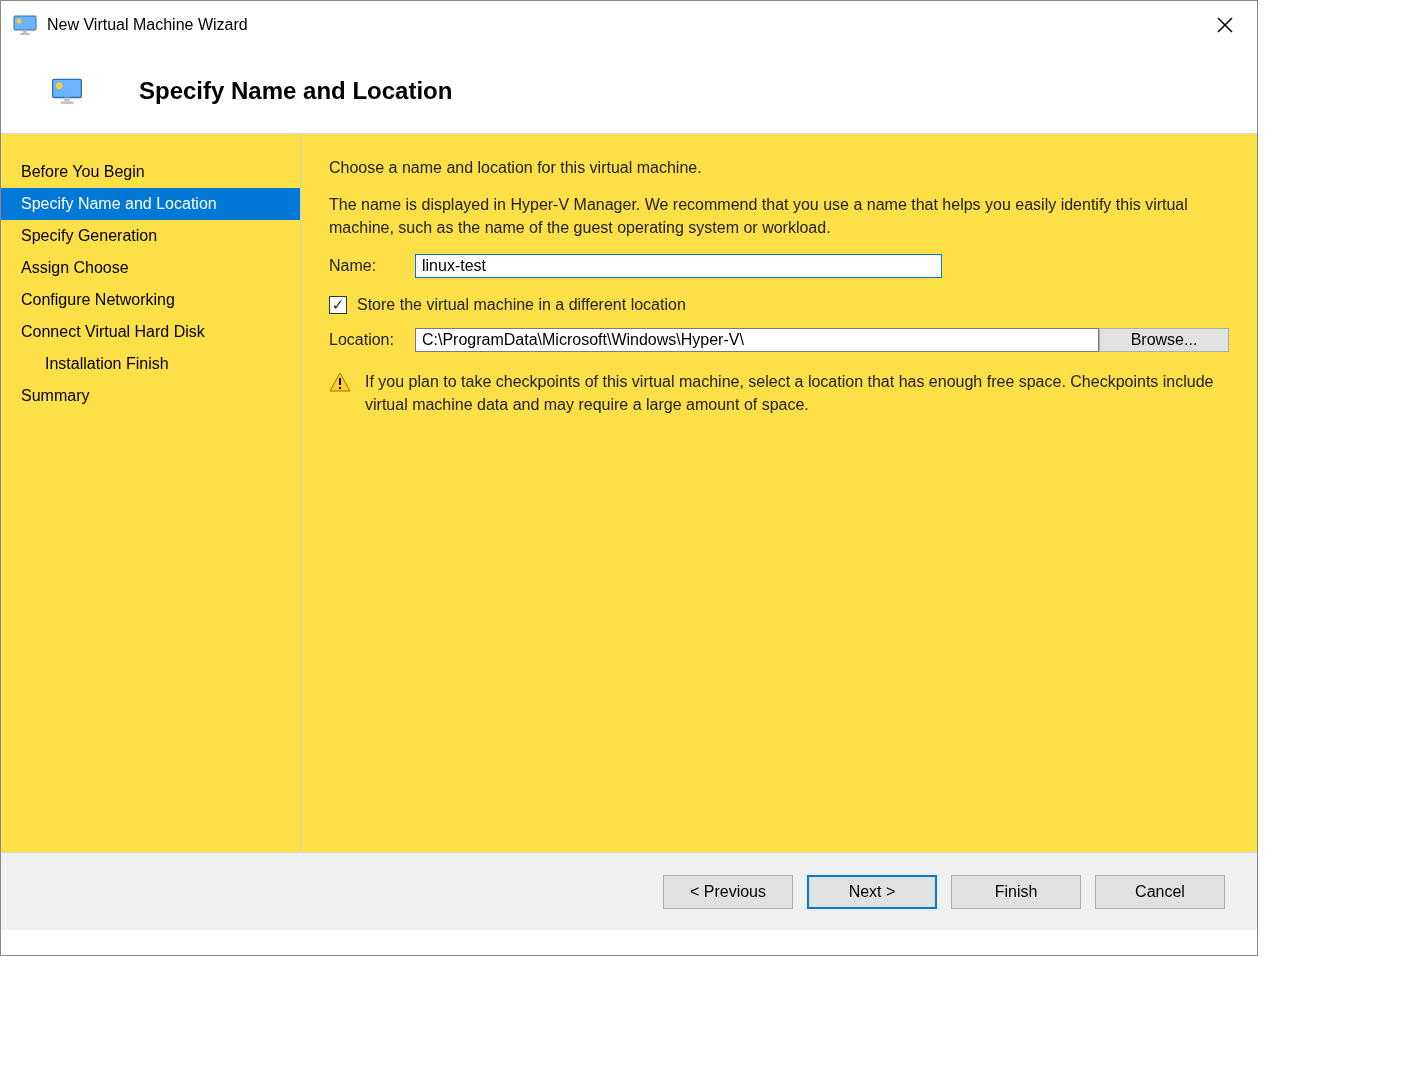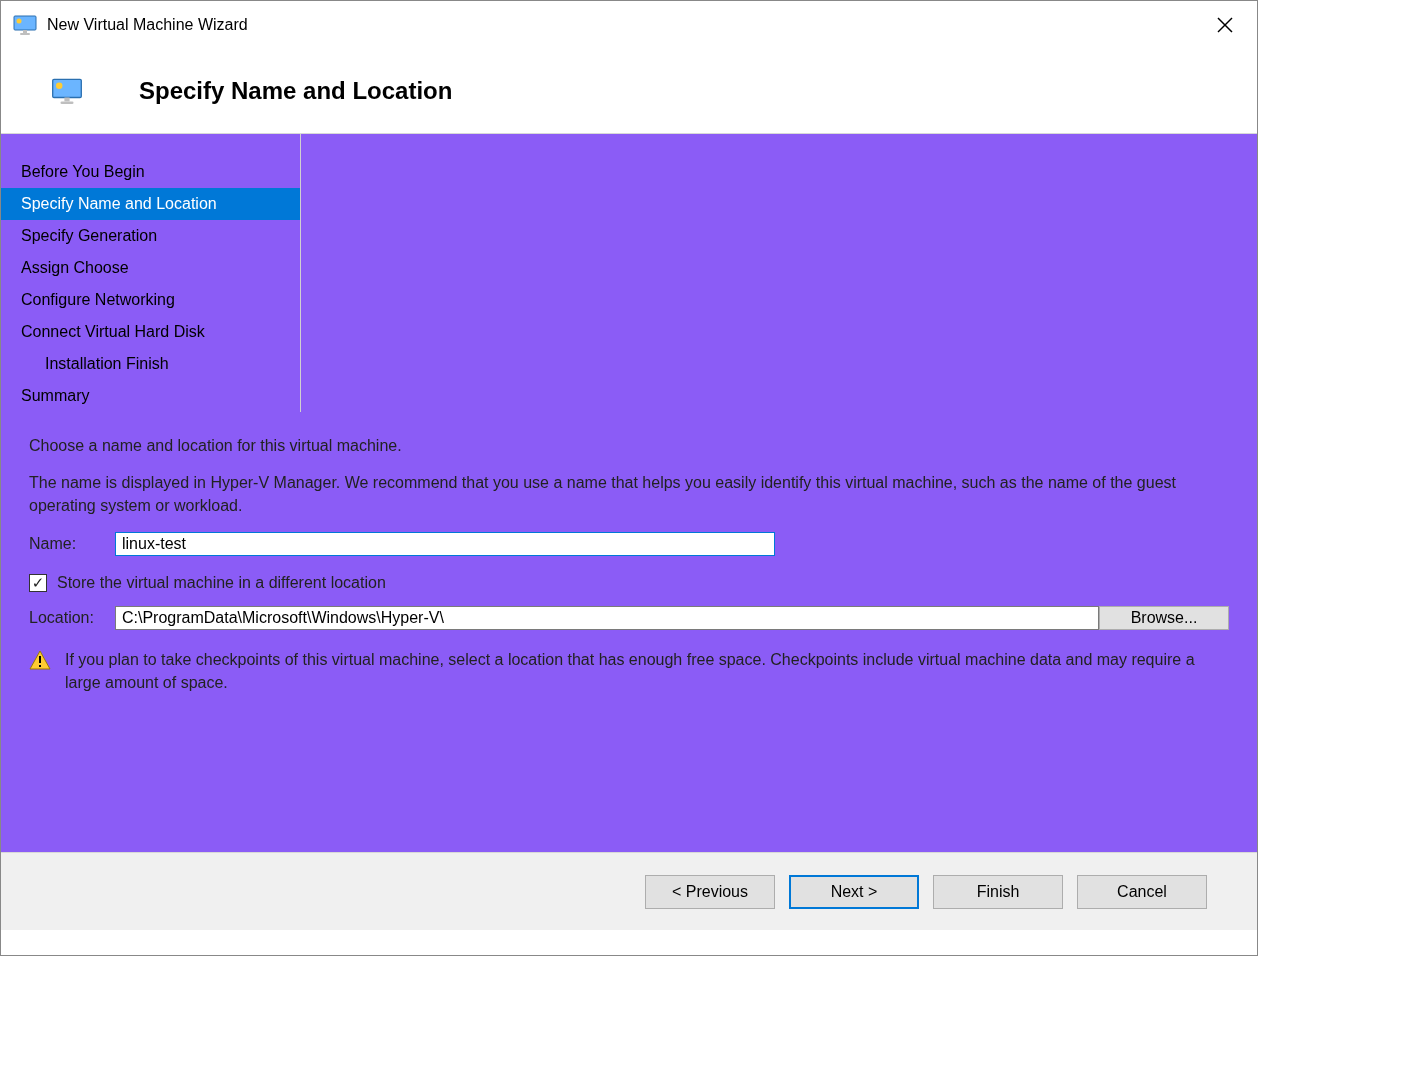--- a/index.html
+++ b/index.html
@@ -51,22 +51,21 @@
   }
   .header-band .page-title {
     font-size: 24px;
     font-weight: 700;
   }
 
   
   .body {
     display: flex;
     height: calc(100% - 48px - 110px - 78px);
-    background: #8b5cf6;
-    flex-direction: column;
+    background: #fde047;
   }
 
   
   .sidebar {
     width: 300px;
     padding: 22px 0 0 0;
     border-right: 1px solid #d0d0d0;
   }
   .sidebar .nav-item {
     padding: 7px 20px 7px 20px;
@@ -100,21 +99,21 @@
     width: 86px;
   }
   .form-row input[type="text"] {
     font-family: inherit;
     font-size: 16px;
     padding: 2px 6px;
     border: 1px solid #7a7a7a;
     background: #fff;
   }
   .name-input {
-    width: 660px;
+    width: 527px;
     border: 1px solid #0078d7 !important;
     outline: none;
   }
   .location-input {
     flex: 1;
   }
   .location-input[readonly] {
     background: #fff;
   }
 
@@ -160,21 +159,21 @@
   }
 
   
   .footer {
     height: 78px;
     background: #f0f0f0;
     border-top: 1px solid #d8d8d8;
     display: flex;
     align-items: center;
     justify-content: flex-end;
-    padding-right: 50px;
+    padding-right: 32px;
     gap: 14px;
   }
   .footer button {
     width: 130px;
     height: 34px;
     font-family: inherit;
     font-size: 16px;
     background: #e1e1e1;
     border: 1px solid #adadad;
     cursor: pointer;

